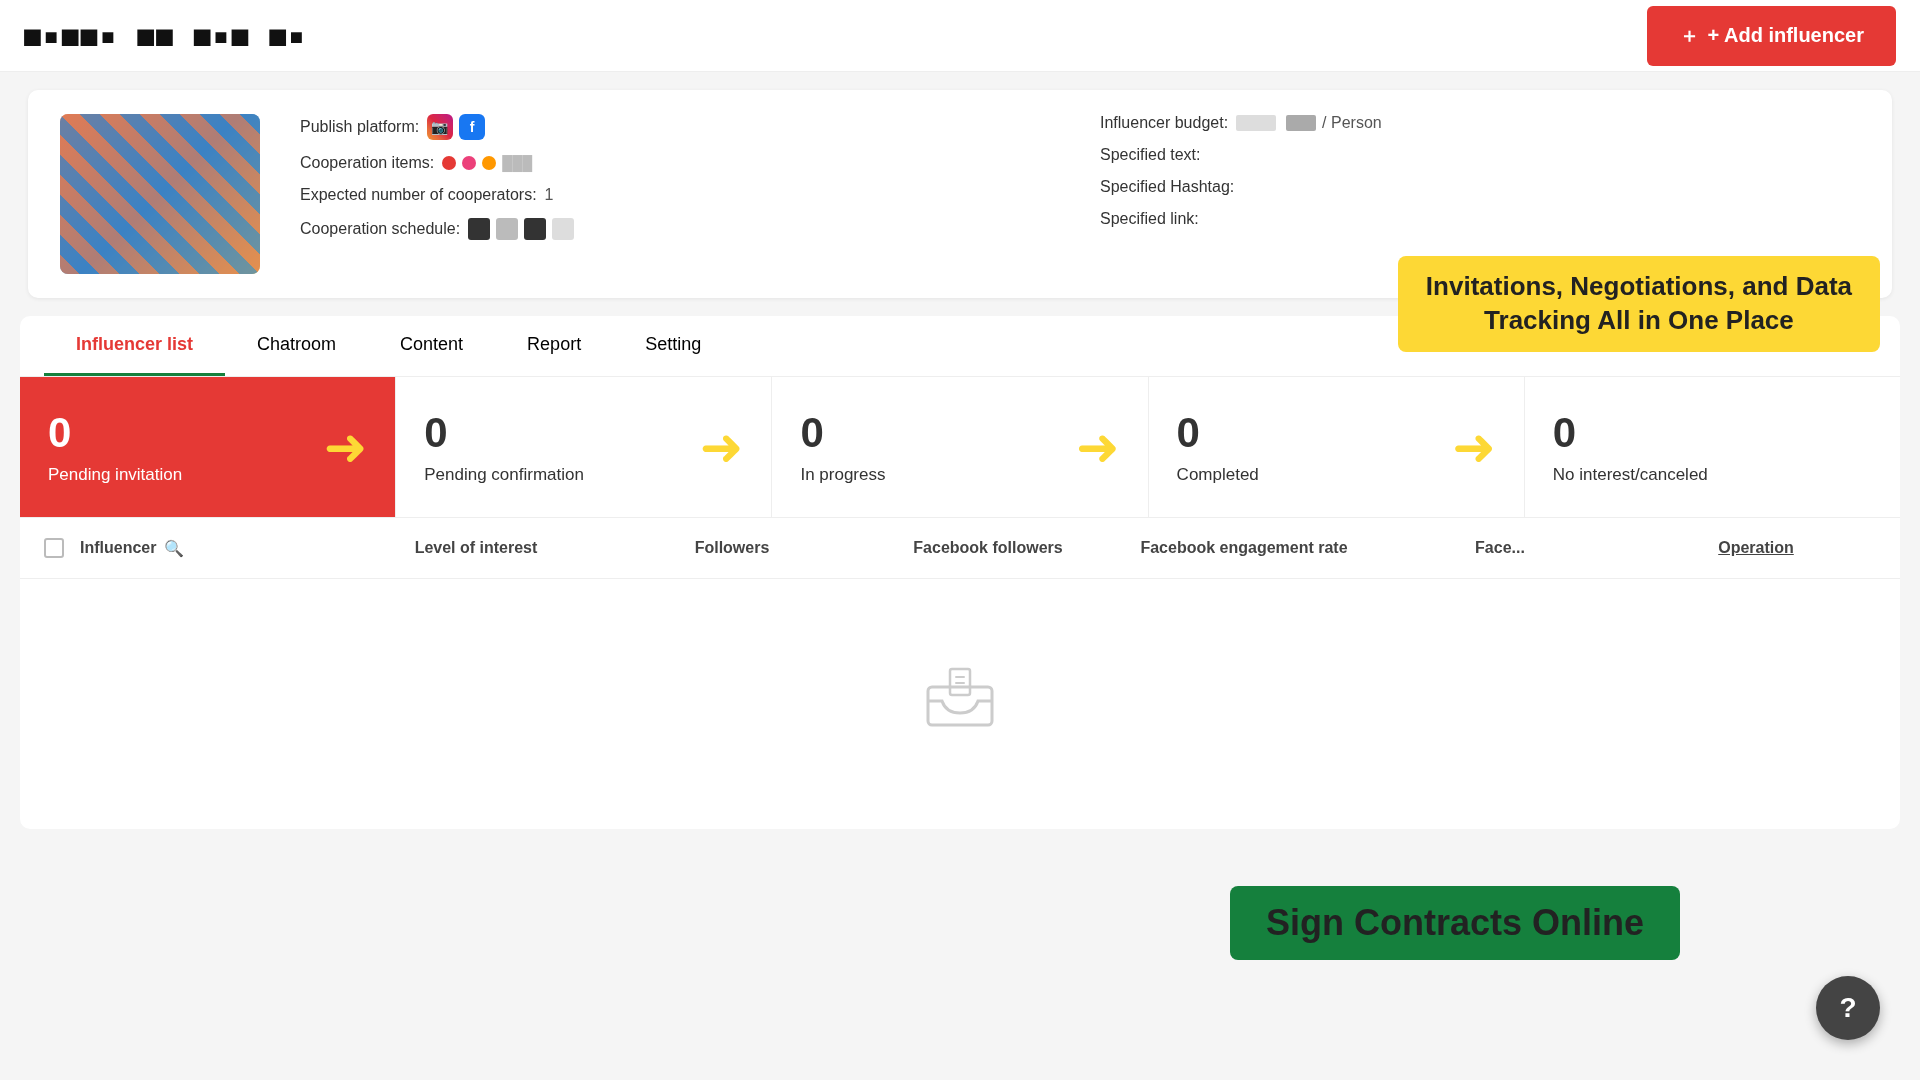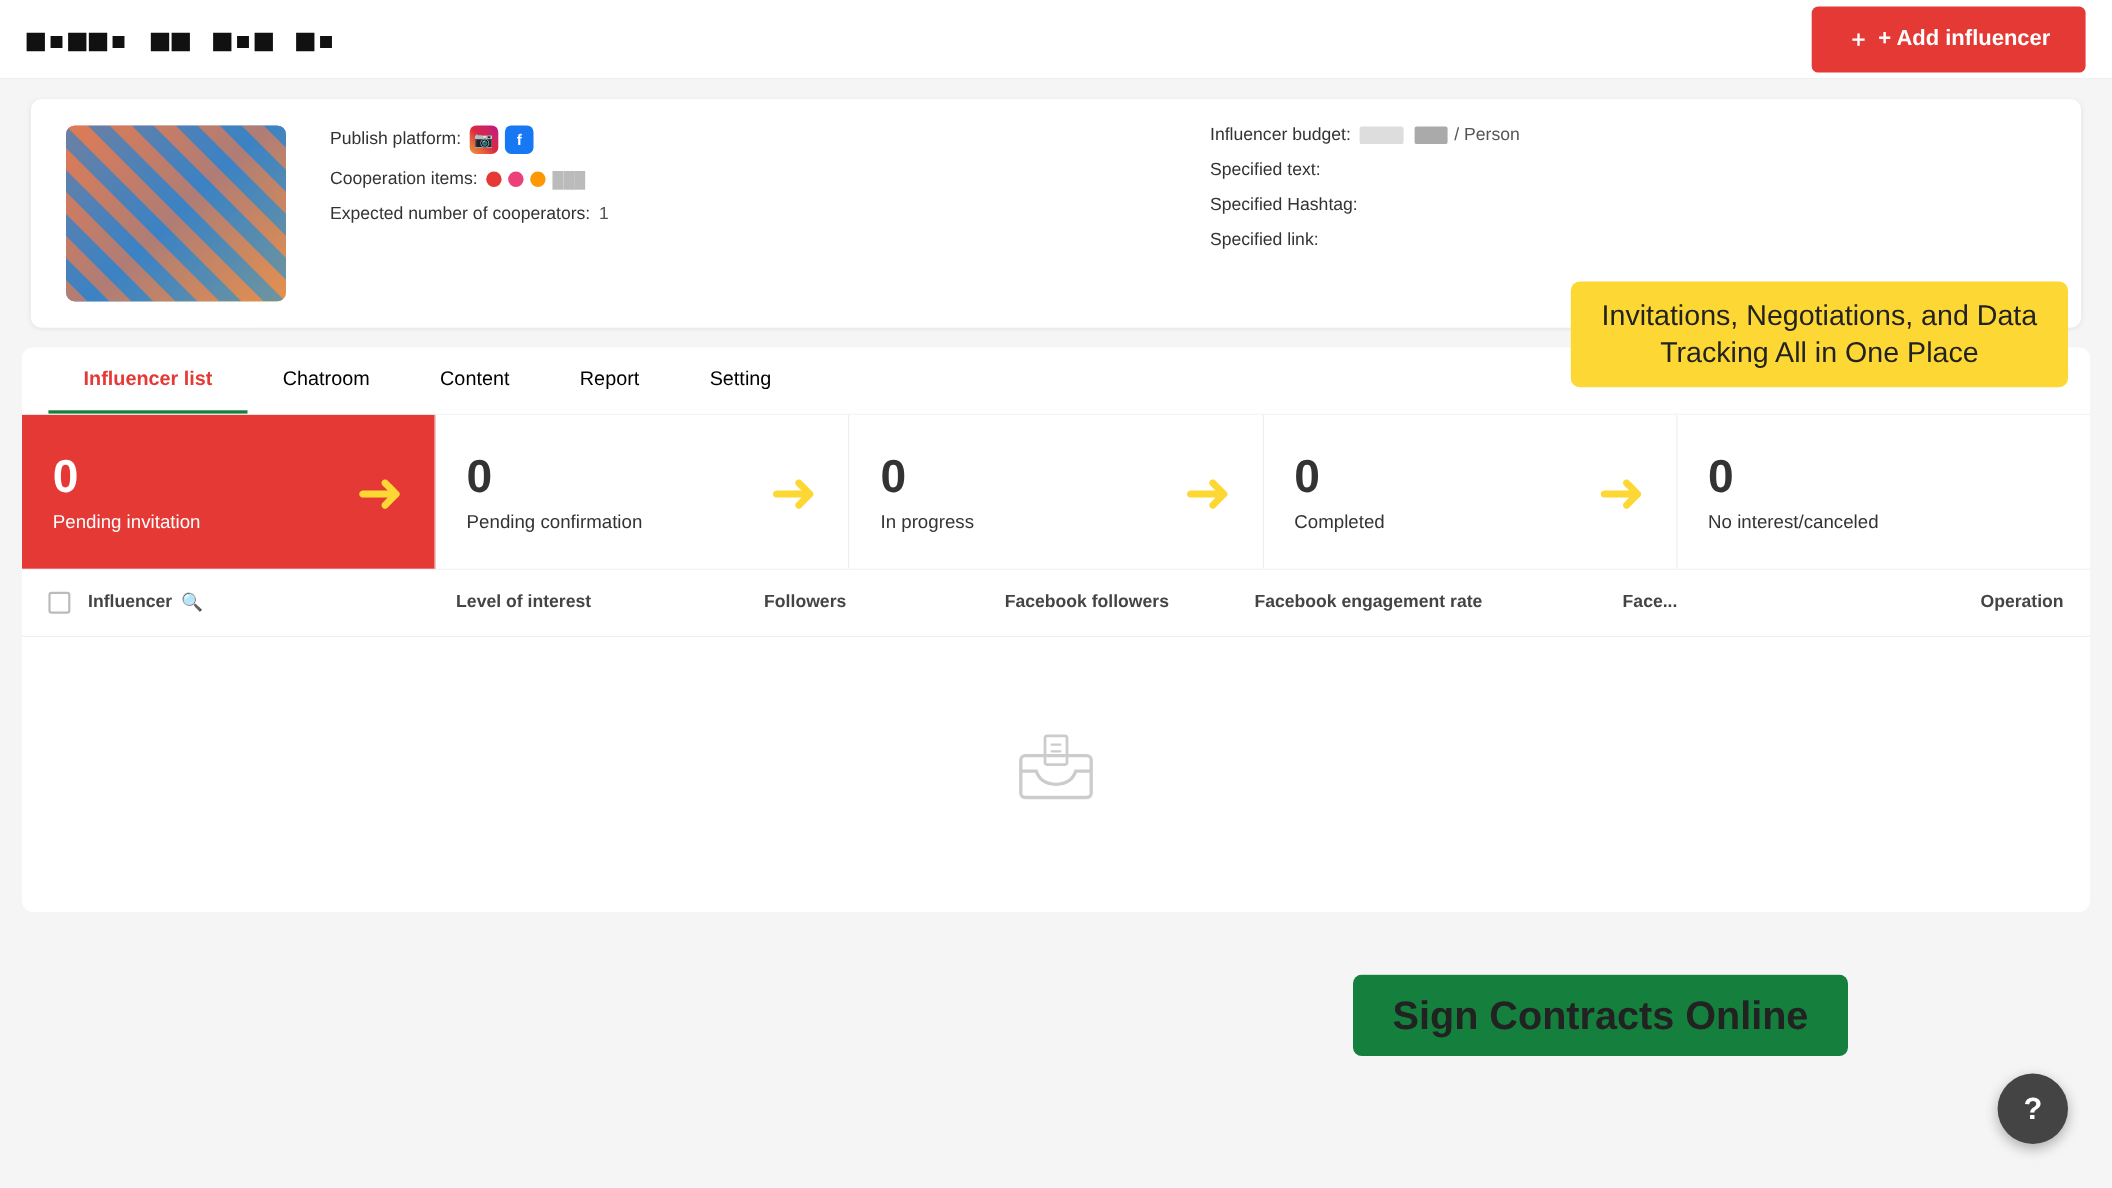--- a/index.html
+++ b/index.html
@@ -166,21 +166,21 @@
 
     
     .promo-banner {
       position: absolute;
       right: 20px;
       top: -60px;
       background: #fdd835;
       border-radius: 8px;
       padding: 14px 28px;
       font-size: 26px;
-      font-weight: 400;
+      font-weight: 700;
       color: #222;
       line-height: 1.3;
       text-align: center;
       z-index: 10;
       max-width: 520px;
     }
 
     
     .status-cards-section {
       background: #fff;
@@ -266,21 +266,21 @@
       font-size: 16px;
       cursor: pointer;
     }
     .col-header {
       flex: 1;
       font-weight: 600;
       font-size: 16px;
       color: #444;
       text-align: center;
     }
-    .col-header.operation { text-align: right; }
+    .col-header.operation { text-align: center; text-decoration: underline; }
 
     
     .empty-state {
       display: flex;
       flex-direction: column;
       align-items: center;
       justify-content: center;
       padding: 80px 20px;
       color: #aaa;
     }
@@ -354,20 +354,31 @@
         <span class="color-dot dot-red"></span>
         <span class="color-dot dot-pink"></span>
         <span class="color-dot dot-orange"></span>
         <span style="color:#bbb;font-size:14px;">███</span>
       </span>
     </div>
     <div class="detail-row">
       <span class="detail-label">Expected number of cooperators:</span>
       <span class="detail-value">1</span>
     </div>
+    <div class="detail-row">
+      <span class="detail-label">Cooperation schedule:</span>
+      <span class="detail-value">
+        <div class="schedule-boxes">
+          <div class="schedule-box"></div>
+          <div class="schedule-box light"></div>
+          <div class="schedule-box"></div>
+          <div class="schedule-box lighter"></div>
+        </div>
+      </span>
+    </div>
   </div>
 
   <div class="campaign-details-right">
     <div class="detail-row">
       <span class="detail-label">Influencer budget:</span>
       <span class="detail-value">
         <span style="background:#ddd;width:40px;height:16px;display:inline-block;border-radius:2px;"></span>
         <span style="background:#aaa;width:30px;height:16px;display:inline-block;border-radius:2px;margin-left:4px;"></span>
         <span>/ Person</span>
       </span>

